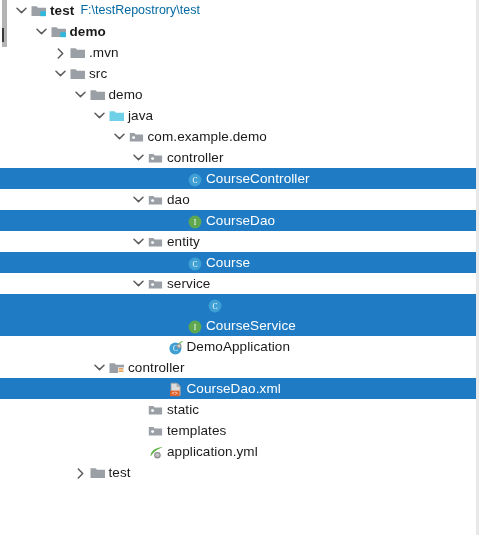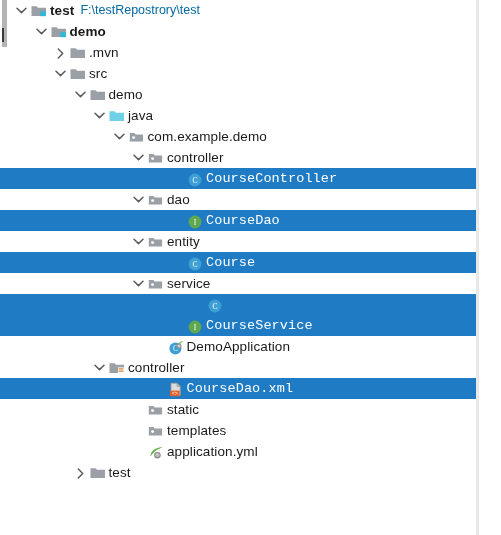--- a/index.html
+++ b/index.html
@@ -88,21 +88,21 @@
     line-height: 21px;
     white-space: nowrap;
     display: flex;
     align-items: flex-end;
     box-sizing: border-box;
   }
   .tree-row.selected {
     background: #1f7cc4;
     color: #ffffff;
   }
-  .tree-row.selected .row-label { color: #ffffff; font-family: Liberation Mono, monospace; }
+  .tree-row.selected .row-label { color: #ffffff; }
 
   .indent { display: inline-block; flex: 0 0 auto; }
 
   .twisty {
     flex: 0 0 auto;
     width: 17px;
     height: 21px;
     position: relative;
   }
   .twisty svg { position: absolute; left: 3px; top: 6px; }

